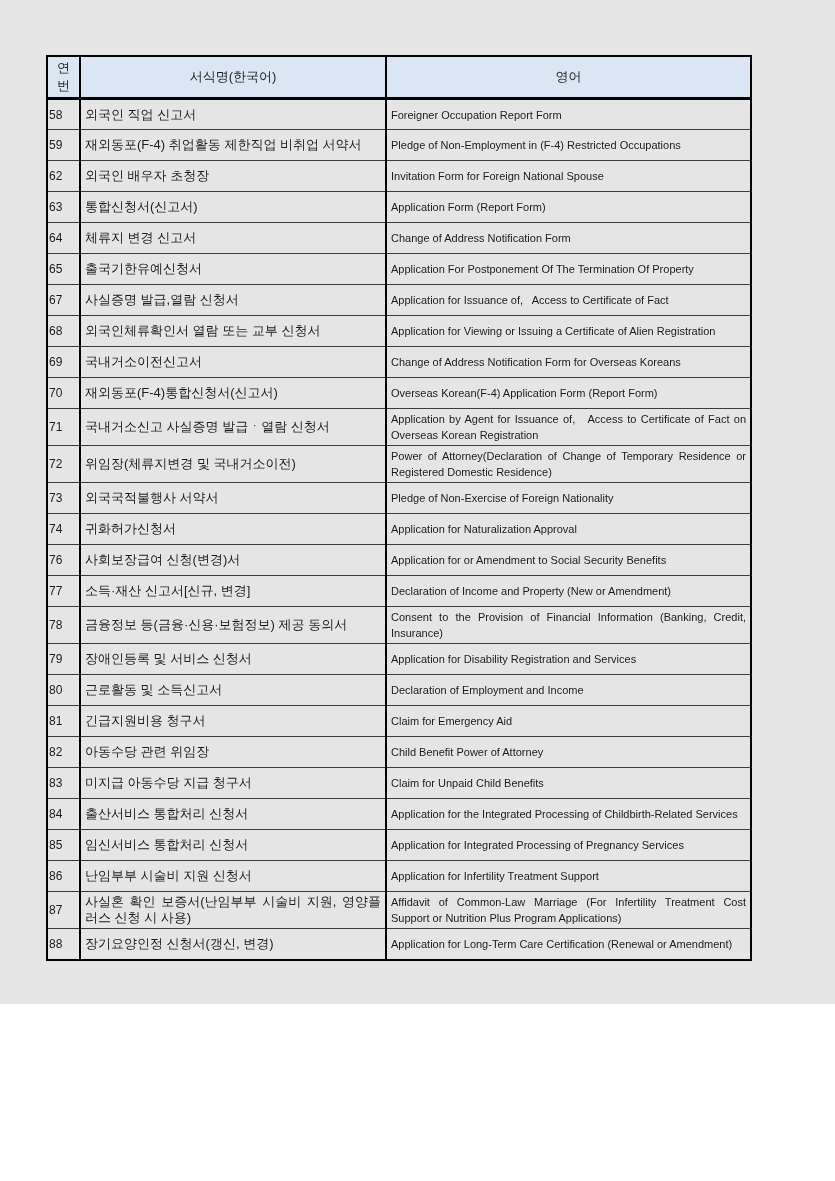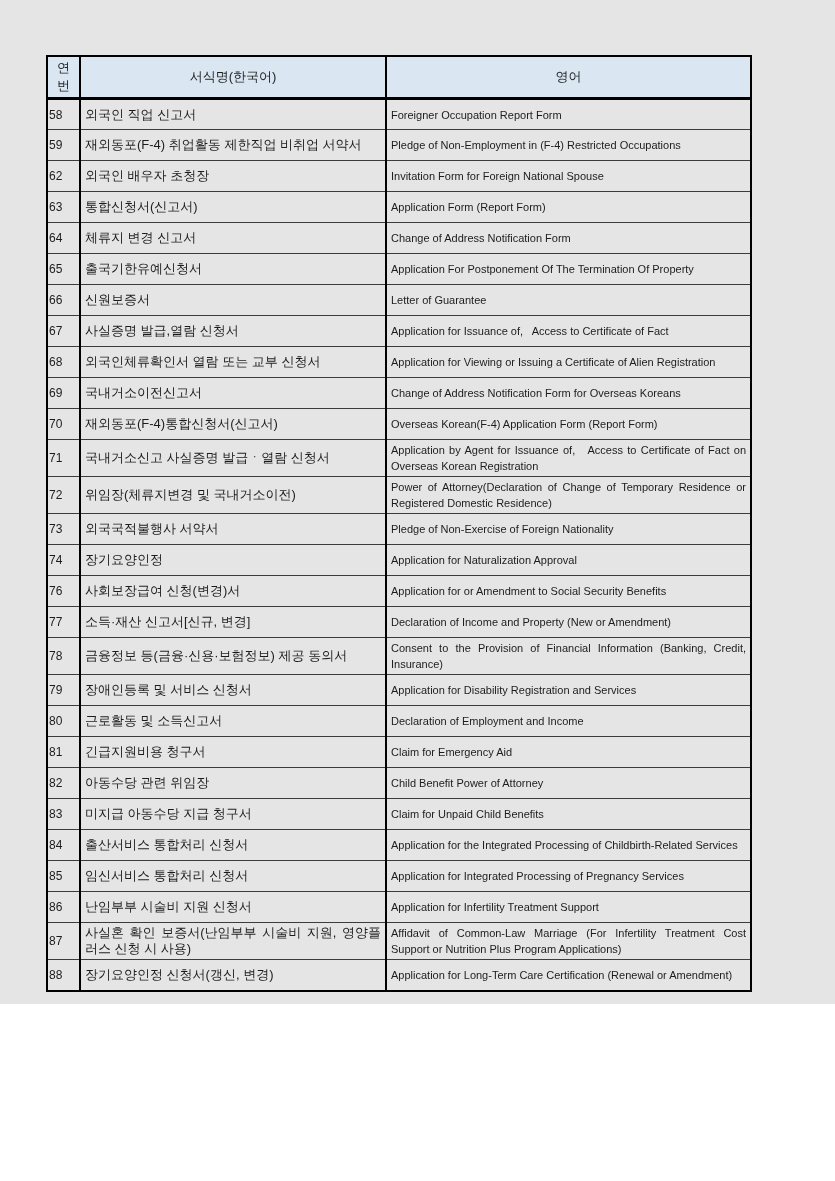--- a/index.html
+++ b/index.html
@@ -116,25 +116,20 @@
           <td class="cell-no">64</td>
           <td class="cell-ko">체류지 변경 신고서</td>
           <td class="cell-en">Change of Address Notification Form</td>
         </tr>
         <tr>
           <td class="cell-no">65</td>
           <td class="cell-ko">출국기한유예신청서</td>
           <td class="cell-en">Application For Postponement Of The Termination Of Property</td>
         </tr>
         <tr>
-          <td class="cell-no">66</td>
-          <td class="cell-ko">신원보증서</td>
-          <td class="cell-en">Letter of Guarantee</td>
-        </tr>
-        <tr>
           <td class="cell-no">67</td>
           <td class="cell-ko">사실증명 발급,열람 신청서</td>
           <td class="cell-en">Application for Issuance of,&nbsp;&nbsp; Access to Certificate of Fact</td>
         </tr>
         <tr>
           <td class="cell-no">68</td>
           <td class="cell-ko">외국인체류확인서 열람 또는 교부 신청서</td>
           <td class="cell-en">Application for Viewing or Issuing a Certificate of Alien Registration</td>
         </tr>
         <tr>
@@ -157,21 +152,21 @@
           <td class="cell-ko">위임장(체류지변경 및 국내거소이전)</td>
           <td class="cell-en">Power of Attorney(Declaration of Change of Temporary Residence or Registered Domestic Residence)</td>
         </tr>
         <tr>
           <td class="cell-no">73</td>
           <td class="cell-ko">외국국적불행사 서약서</td>
           <td class="cell-en">Pledge of Non-Exercise of Foreign Nationality</td>
         </tr>
         <tr>
           <td class="cell-no">74</td>
-          <td class="cell-ko">장기요양인정</td>
+          <td class="cell-ko">귀화허가신청서</td>
           <td class="cell-en">Application for Naturalization Approval</td>
         </tr>
         <tr>
           <td class="cell-no">76</td>
           <td class="cell-ko">사회보장급여 신청(변경)서</td>
           <td class="cell-en">Application for or Amendment to Social Security Benefits</td>
         </tr>
         <tr>
           <td class="cell-no">77</td>
           <td class="cell-ko">소득·재산 신고서[신규, 변경]</td>

